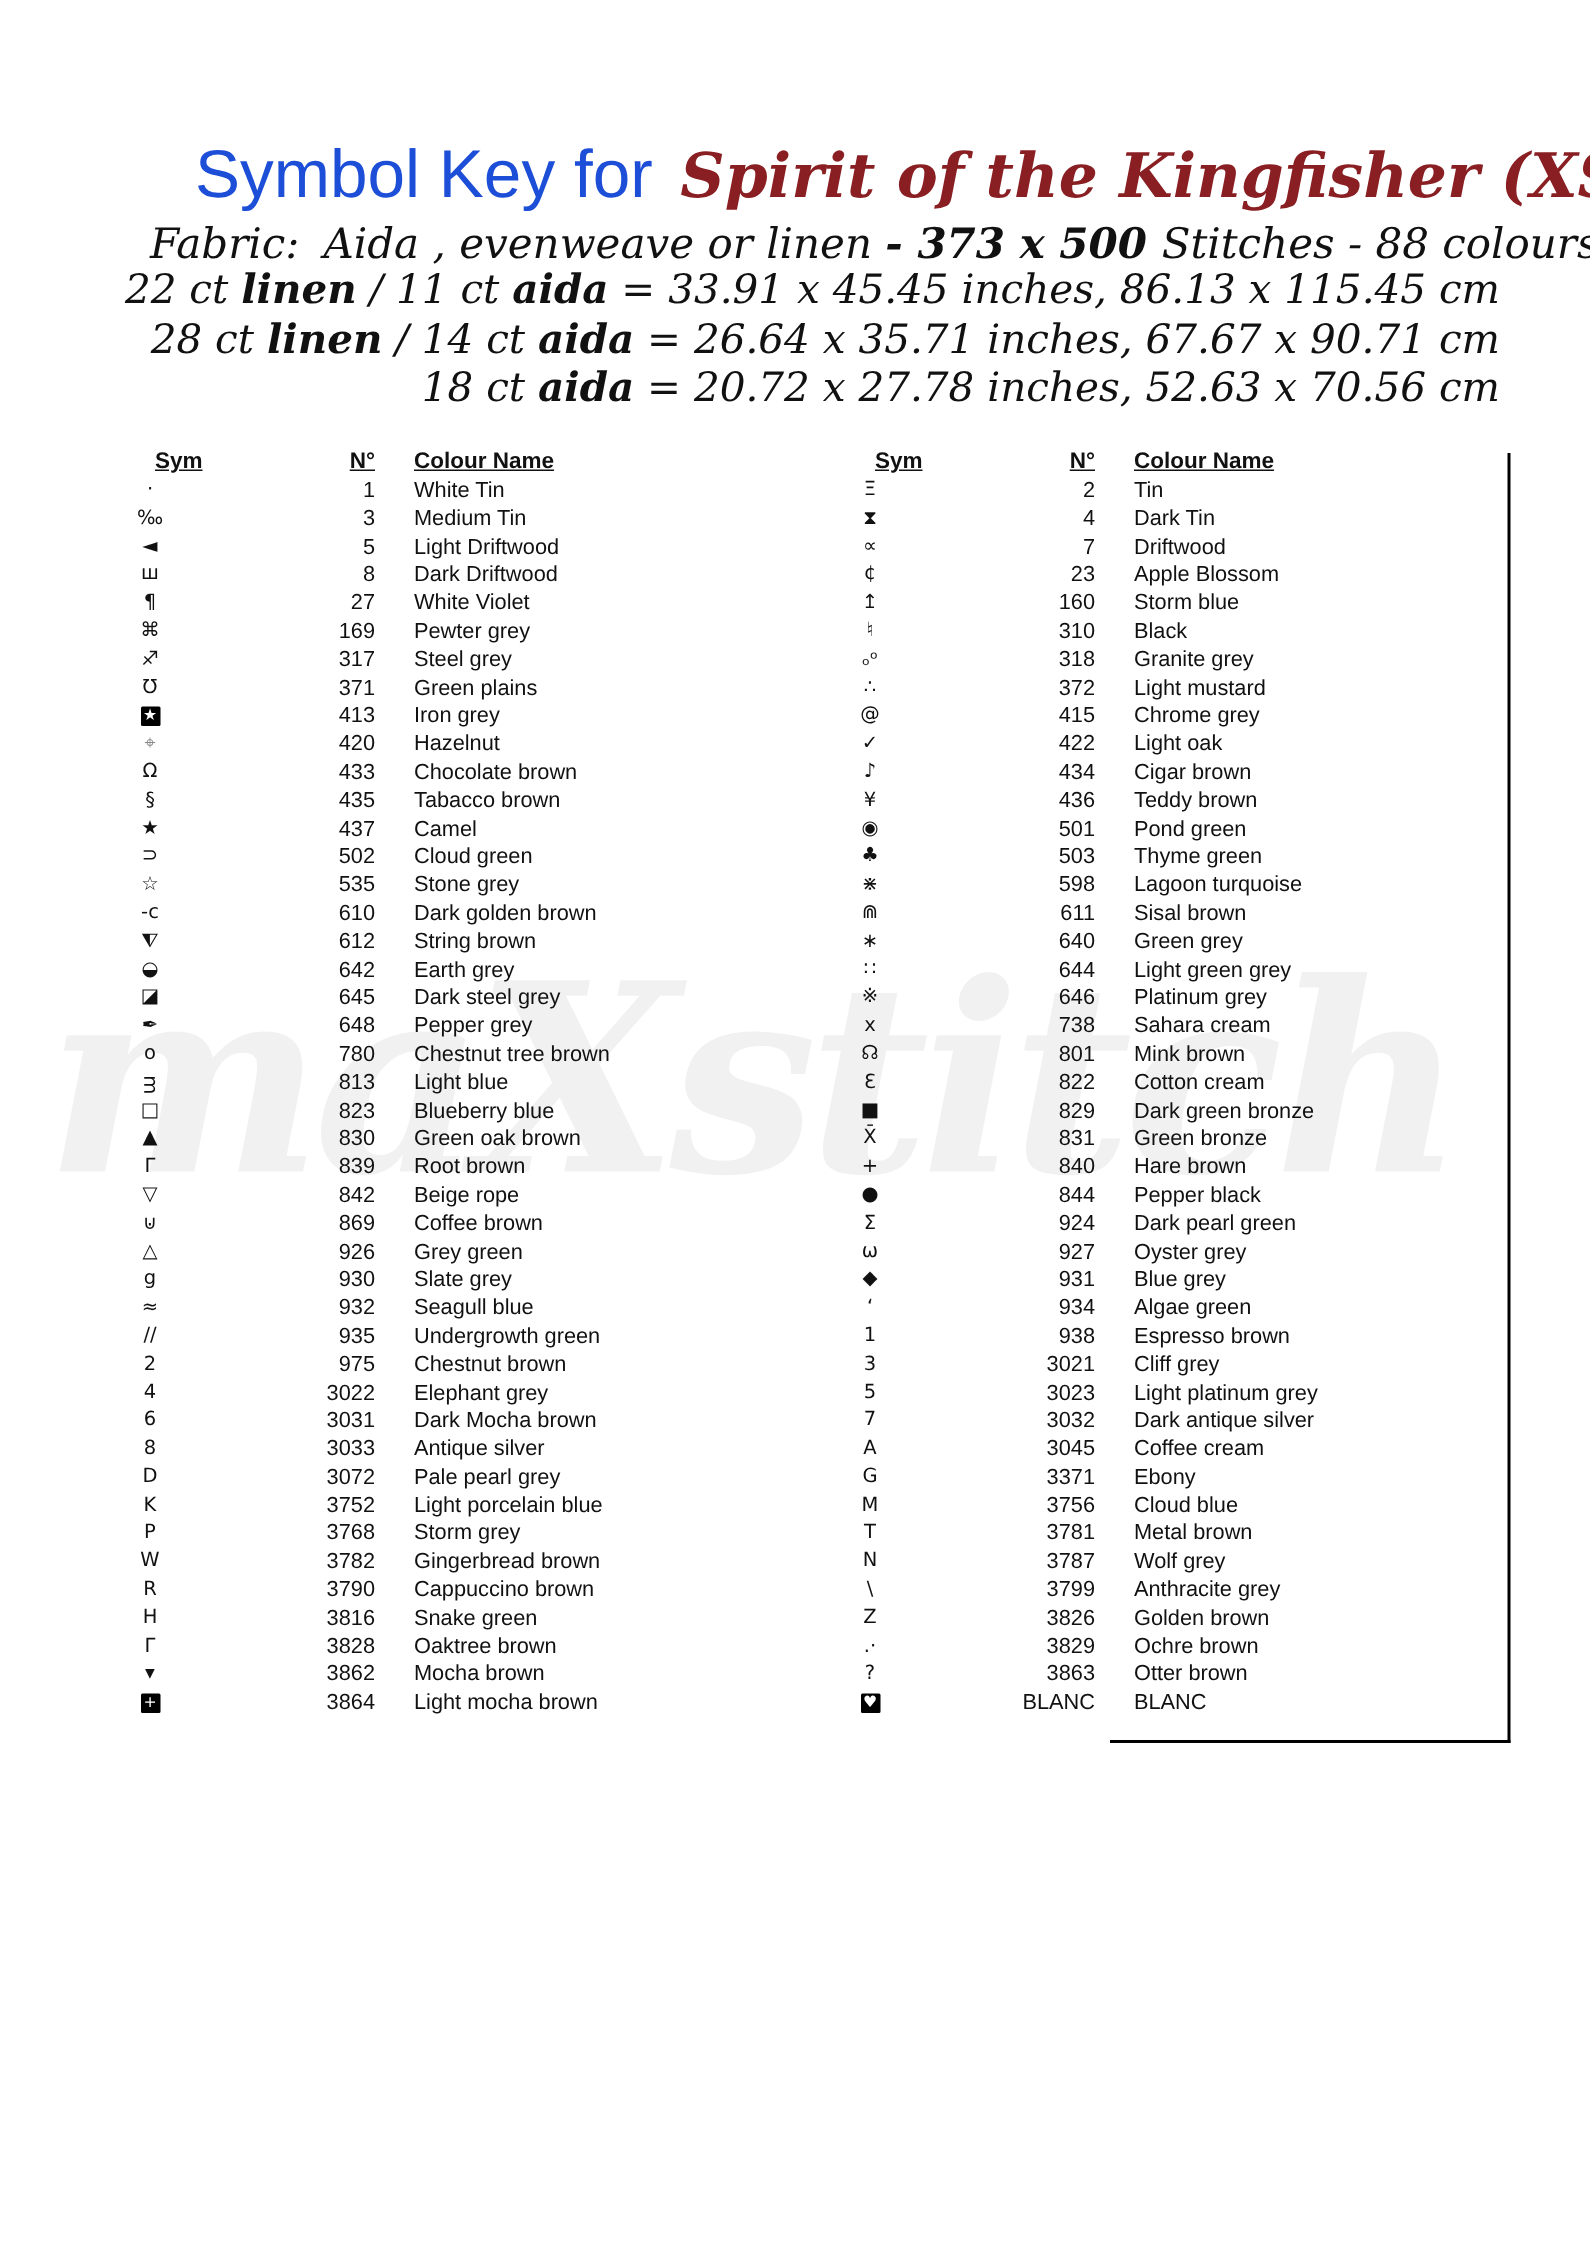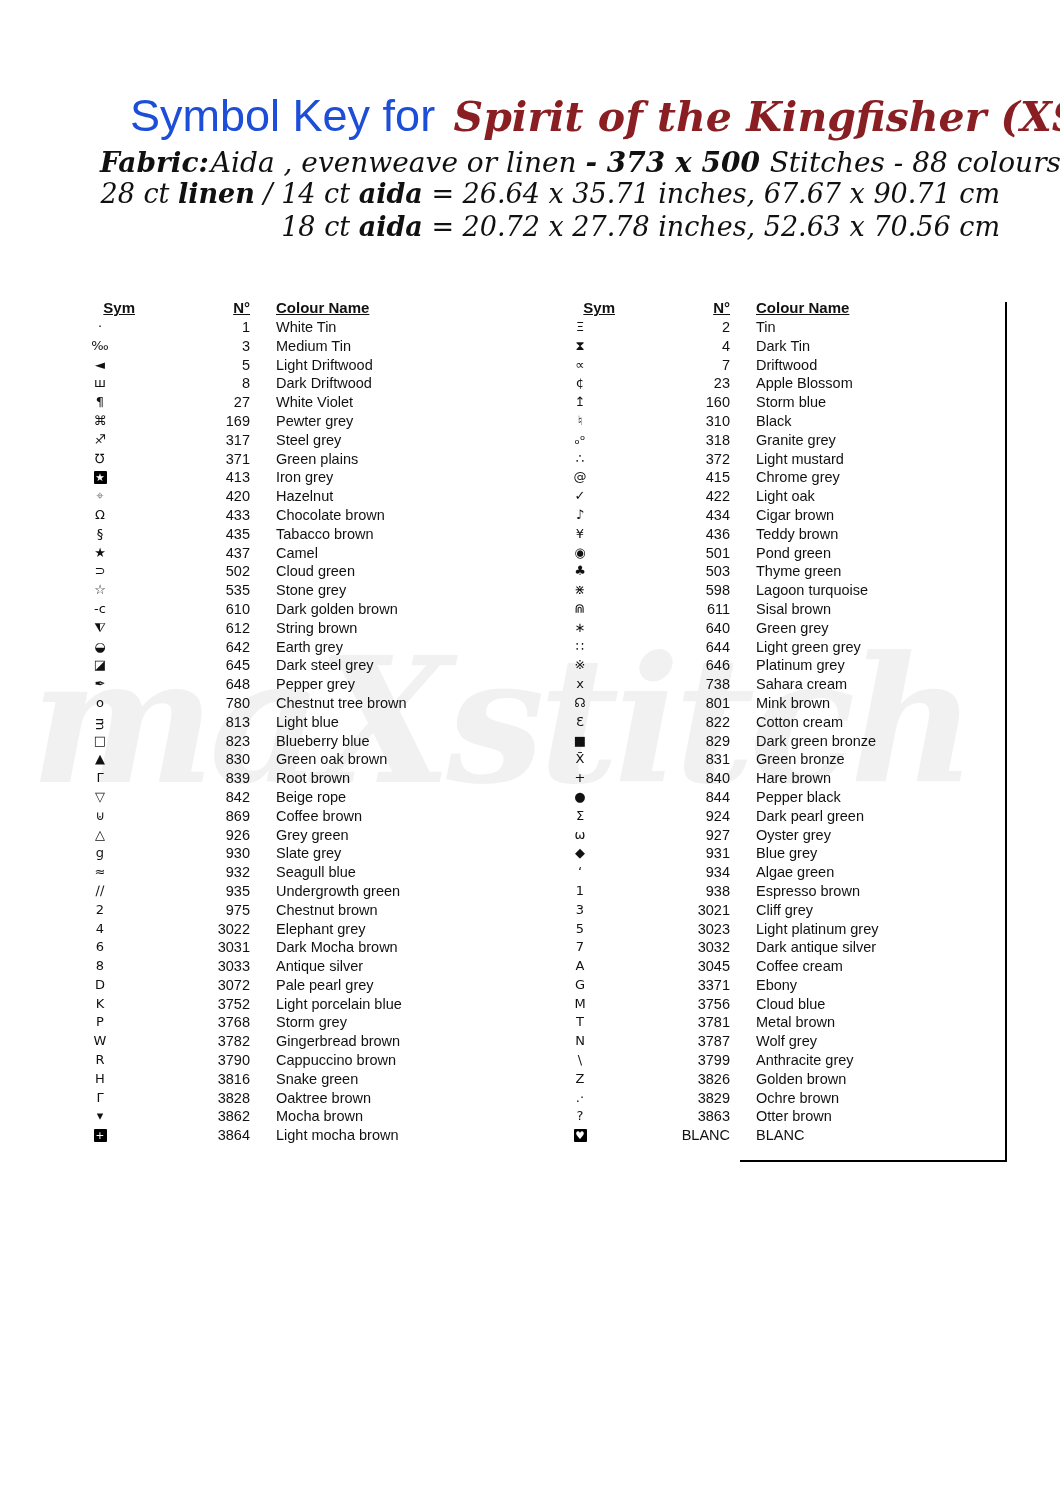--- a/index.html
+++ b/index.html
@@ -21,21 +21,21 @@
   }
   .title .red{
     font-family:"DejaVu Serif",serif;font-style:italic;font-weight:bold;
     font-size:41px;color:#8a1f23;margin-left:14px;
   }
   .fabric{
     position:absolute;top:146px;left:100px;z-index:1;
     font-family:"DejaVu Serif",serif;font-style:italic;font-size:28px;
     white-space:nowrap;
   }
-  .fabric .label{font-weight:bold;margin-right:2px;}
+  .fabric .label{font-weight:normal;margin-right:16px;}
   .b{font-weight:bold;}
   .size-lines{
     position:absolute;top:178px;right:60px;z-index:1;text-align:right;
     font-family:"DejaVu Serif",serif;font-style:italic;font-size:27px;
     line-height:32.5px;white-space:nowrap;
   }
   .stable{position:absolute;top:299px;z-index:1;}
   .stable.left{left:65px;width:420px;}
   .stable.right{left:545px;width:442px;}
   .thead,.trow{display:grid;grid-template-columns:70px 115px 1fr;}
@@ -68,20 +68,21 @@
 <div class="title">
   <span class="black">Symbol Key for</span>
   <span class="red">Spirit of the Kingfisher (XSr)</span>
 </div>
 
 <div class="fabric">
   <span class="label">Fabric:</span><span><span>Aida , evenweave or  linen </span><span class="b">- 373 x 500 </span><span>Stitches - 88 colours</span></span>
 </div>
 
 <div class="size-lines">
+    <div><span>22 ct </span><span class="b">linen</span><span> / 11 ct </span><span class="b">aida</span><span> = 33.91 x 45.45 inches, 86.13 x 115.45 cm</span></div>
     <div><span>28 ct </span><span class="b">linen</span><span> / 14 ct </span><span class="b">aida</span><span> = 26.64 x 35.71 inches, 67.67 x 90.71 cm</span></div>
     <div><span>18 ct </span><span class="b">aida</span><span>  = 20.72 x 27.78 inches, 52.63 x 70.56 cm</span></div>
   </div>
 
 <div class="stable left">
   <div class="thead">
     <span class="h-sym">Sym</span>
     <span class="h-num">N°</span>
     <span class="h-name">Colour Name</span>
   </div>

